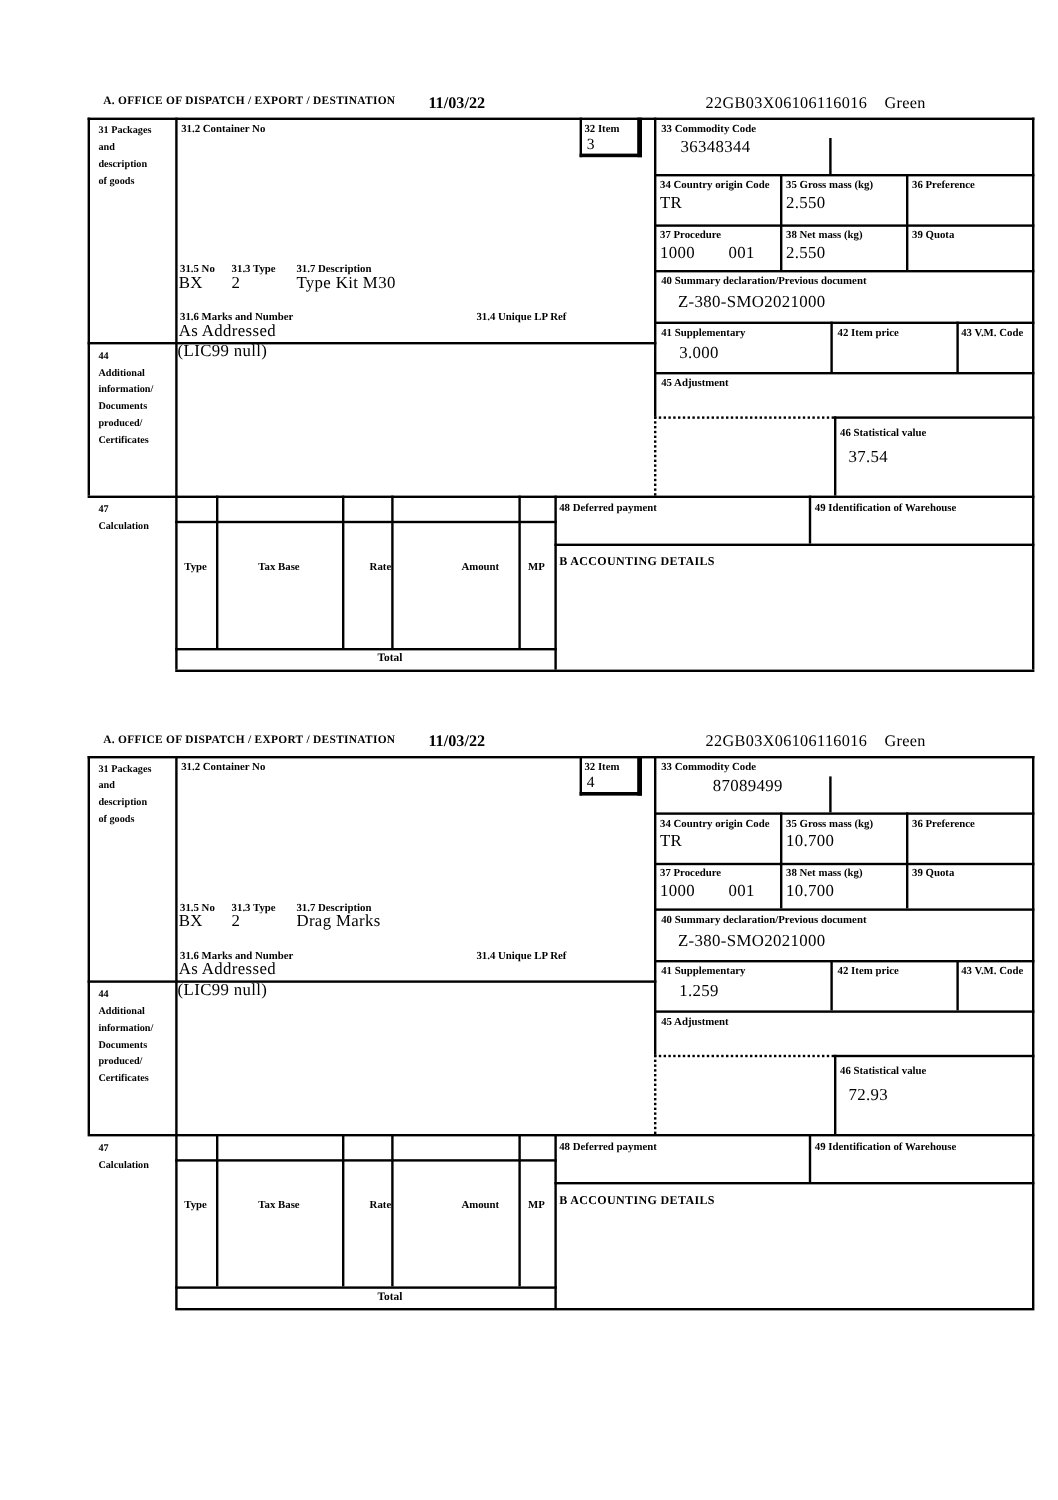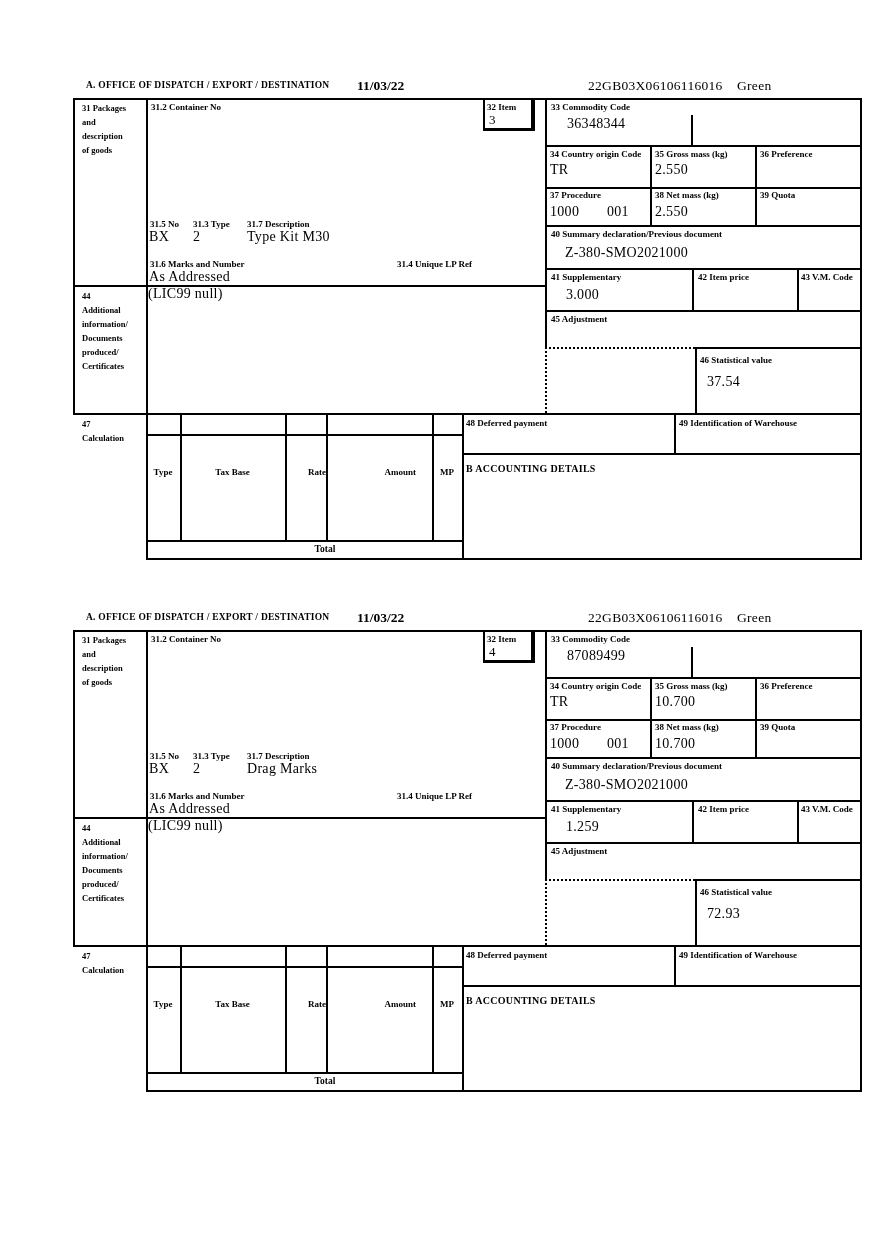--- a/index.html
+++ b/index.html
@@ -198,21 +198,21 @@
     <div class="val" style="left:247px;top:151px;">Drag Marks</div>
     <div class="lbl" style="left:150px;top:181px;">31.6 Marks and Number</div>
     <div class="lbl" style="left:397px;top:181px;">31.4 Unique LP Ref</div>
     <div class="val" style="left:149px;top:191px;">As Addressed</div>
     <div class="val" style="left:148px;top:208px;">(LIC99 null)</div>
 
     <div class="lbl" style="left:487px;top:24px;">32 Item</div>
     <div class="val" style="left:489px;top:34px;font-size:13px;">4</div>
 
     <div class="lbl" style="left:551px;top:24px;">33 Commodity Code</div>
-    <div class="val" style="left:567px;top:38px;">87089499</div>
+    <div class="val" style="left:594px;top:38px;">87089499</div>
     <div class="lbl" style="left:550px;top:71px;">34 Country origin Code</div>
     <div class="val" style="left:550px;top:84px;">TR</div>
     <div class="lbl" style="left:655px;top:71px;">35 Gross mass (kg)</div>
     <div class="val" style="left:655px;top:84px;">10.700</div>
     <div class="lbl" style="left:760px;top:71px;">36 Preference</div>
     <div class="lbl" style="left:550px;top:112px;">37 Procedure</div>
     <div class="val" style="left:550px;top:126px;">1000</div>
     <div class="val" style="left:607px;top:126px;">001</div>
     <div class="lbl" style="left:655px;top:112px;">38 Net mass (kg)</div>
     <div class="val" style="left:655px;top:126px;">10.700</div>

